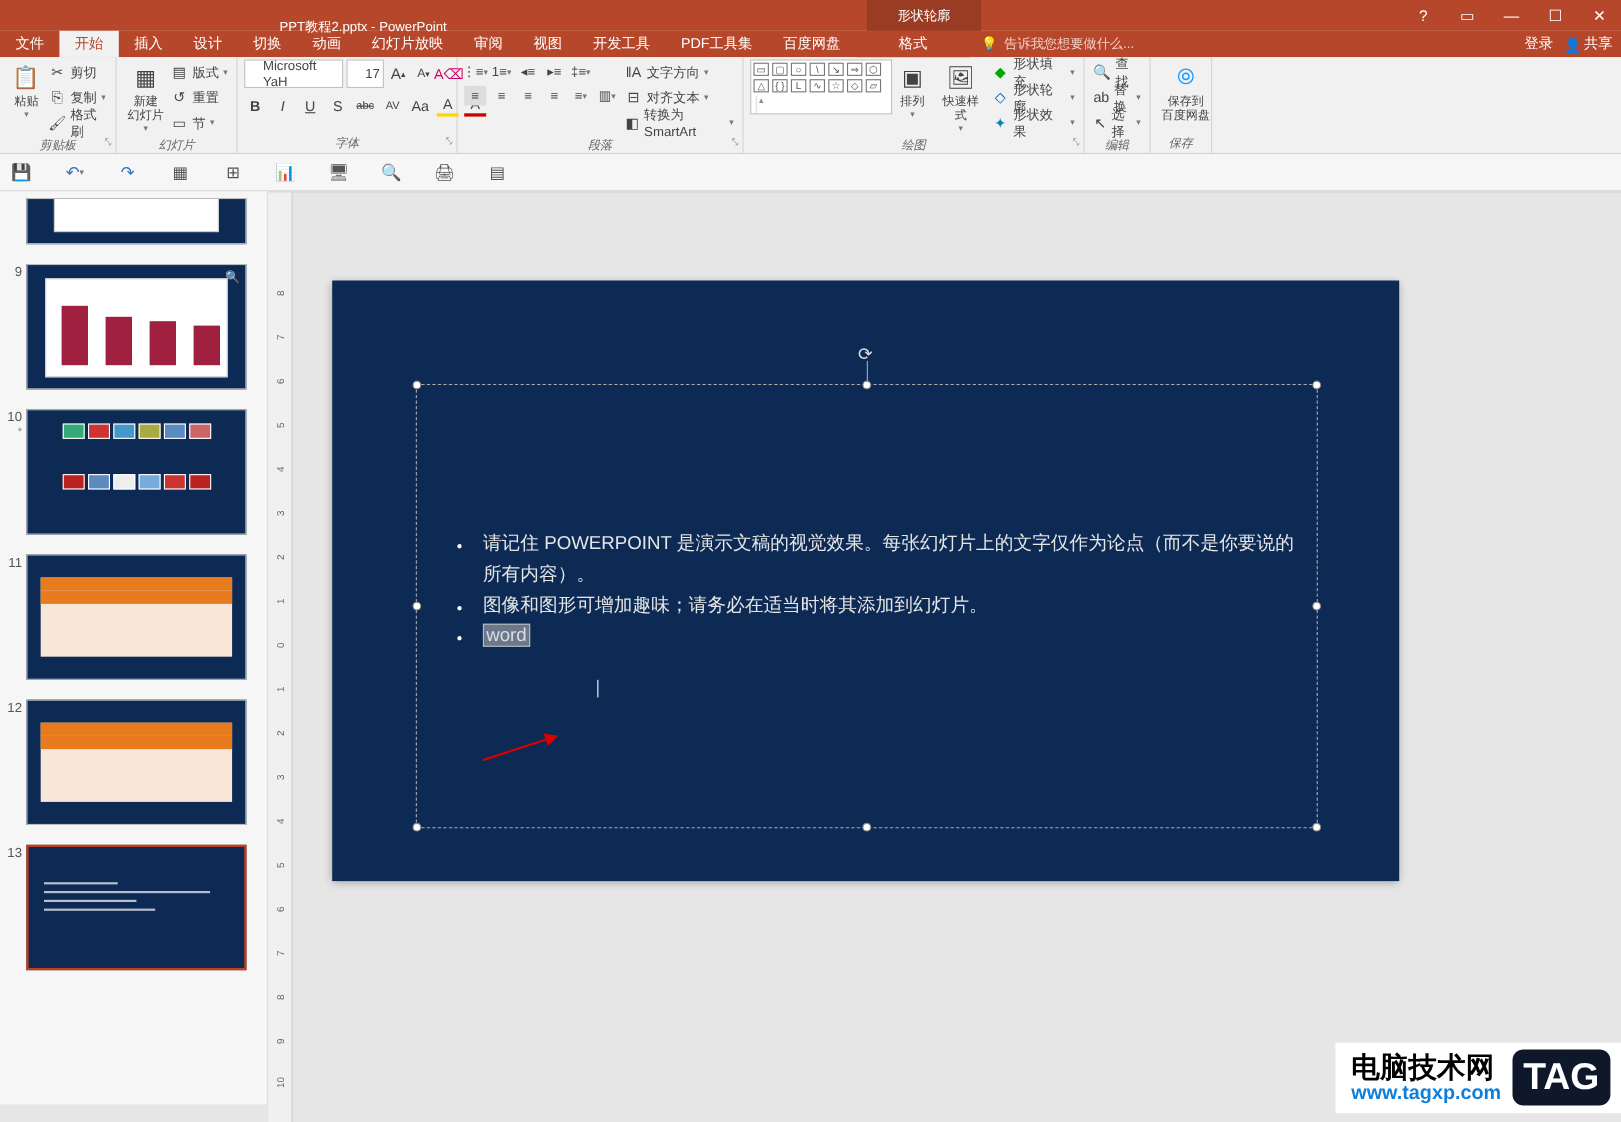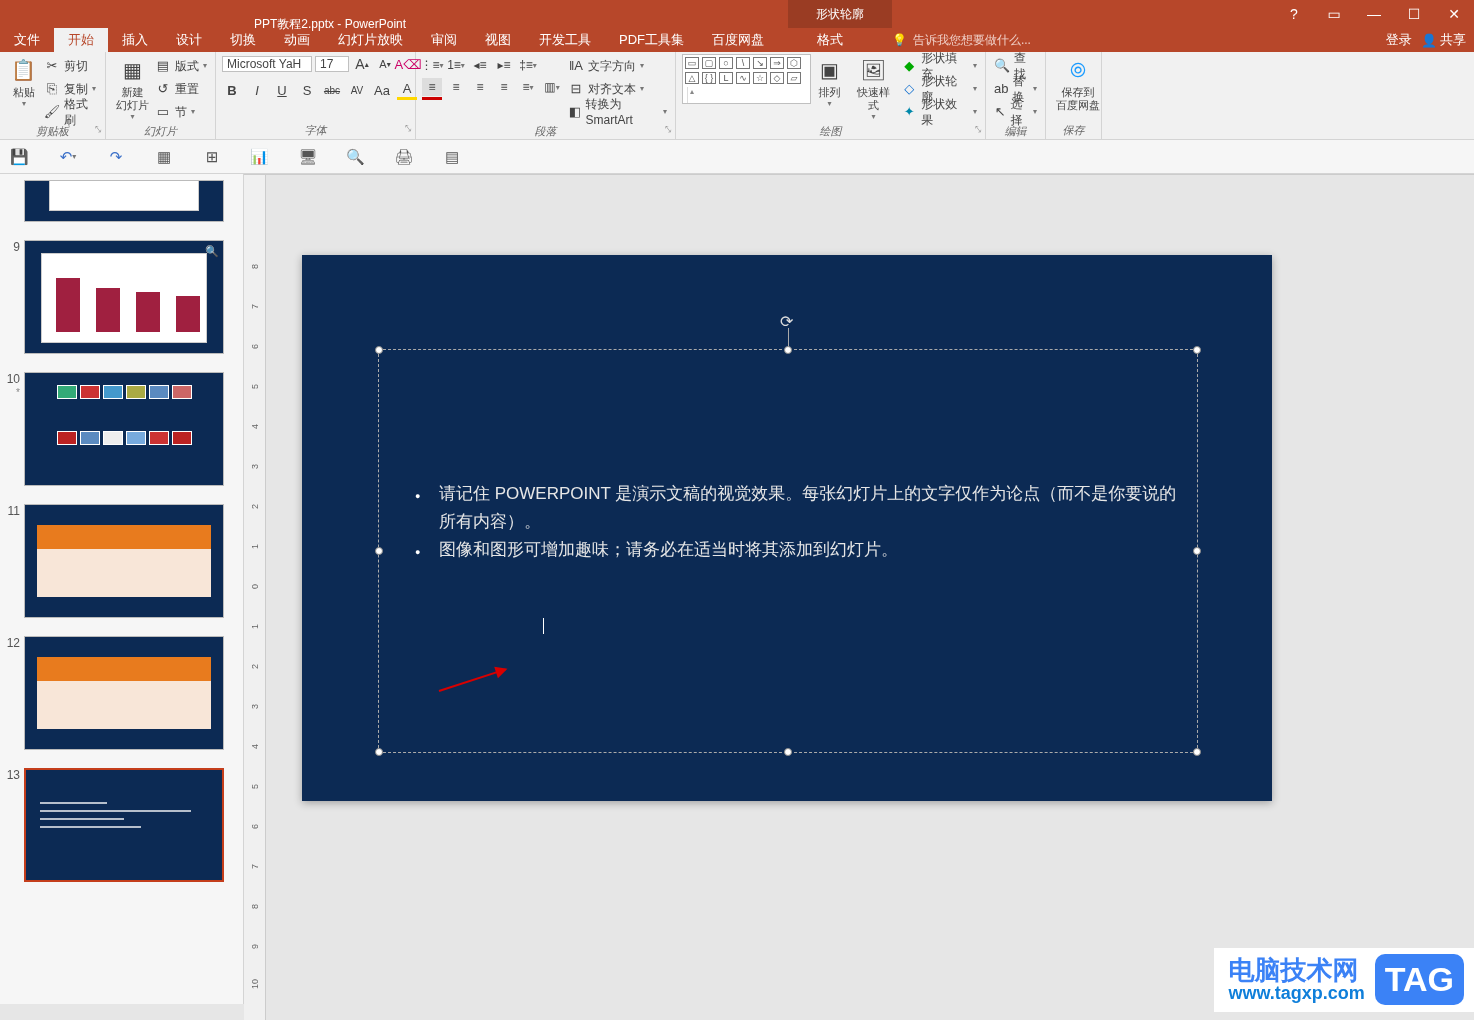--- a/index.html
+++ b/index.html
@@ -30,21 +30,21 @@
 .ribbon-group .group-top { flex: 1; display: flex; align-items: flex-start; }
 .ribbon-group .group-label { height: 16px; text-align: center; font-size: 11px; color: #666; position: relative; font-style: italic; }
 .ribbon-group .group-label .expand { position: absolute; right: -2px; top: 0; color: #888; font-size: 9px; }
 .big-btn { display: flex; flex-direction: column; align-items: center; justify-content: flex-start; padding: 2px 4px; cursor: pointer; }
 .big-btn .ico { width: 28px; height: 28px; display: flex; align-items: center; justify-content: center; font-size: 20px; }
 .big-btn .lbl { font-size: 11px; text-align: center; line-height: 13px; margin-top: 2px; }
 .small-stack { display: flex; flex-direction: column; gap: 3px; padding: 2px 2px; }
 .small-row { display: flex; align-items: center; gap: 4px; cursor: pointer; font-size: 12px; line-height: 16px; height: 20px; }
 .small-row .ico { width: 16px; height: 16px; display: flex; align-items: center; justify-content: center; font-size: 13px; }
 
-.font-box, .size-box { border: 1px solid #c0c0c0; background: #fff; height: 16px; font-size: 12px; display: flex; align-items: center; padding: 0 4px; }
+.font-box, .size-box { border: 1px solid #c0c0c0; background: #fff; height: 26px; font-size: 12px; display: flex; align-items: center; padding: 0 16px; }
 .font-box { width: 90px; } .size-box { width: 34px; }
 .font-row { display: flex; gap: 3px; align-items: center; }
 .font-fmt-row { display: flex; gap: 5px; margin-top: 6px; align-items: center; }
 .fmt-btn { width: 20px; height: 20px; display: flex; align-items: center; justify-content: center; font-size: 13px; cursor: pointer; }
 
 .para-grid { display: flex; flex-direction: column; gap: 4px; padding-top: 2px; }
 .para-row { display: flex; gap: 4px; }
 .para-btn { width: 20px; height: 18px; display: flex; align-items: center; justify-content: center; font-size: 12px; cursor: pointer; border: 1px solid transparent; }
 
 .shape-gallery { width: 130px; height: 50px; border: 1px solid #c0c0c0; background: #fff; display: flex; flex-wrap: wrap; padding: 2px; gap: 3px; overflow: hidden;}
@@ -93,23 +93,23 @@
 .bullet-list { padding: 130px 18px 0 36px; color: #e6e6e6; font-size: 17px; line-height: 28px; }
 .bullet-list li { list-style: none; position: relative; padding-left: 24px; margin-bottom: 0px; }
 .bullet-list li::before { content: "●"; position: absolute; left: 0; font-size: 9px; top: 2px; color:#fff;}
 .bullet-list .hl-word { background: rgba(200,200,200,0.5); border: 1px solid #bbb; padding: 0 2px; color:#ddd;}
 .cursor-caret { display:inline-block; width:1px; height:16px; background:#fff; vertical-align:middle; margin-left:34px;}
 .arrow { position: absolute; top: 340px; left: 60px; width: 70px; height: 2px; background: #d80000; transform: rotate(-18deg); transform-origin: left center;}
 .arrow::after{ content:""; position:absolute; right:-2px; top:-5px; border-left:12px solid #d80000; border-top:6px solid transparent; border-bottom:6px solid transparent;}
 
 
 .watermark { position:absolute; right:0; bottom:8px; display:flex; align-items:center; gap:6px; background:#fff; padding:4px 10px; }
-.watermark .txt-cn { color:#3b82f6; font-size:26px; font-weight:bold;}
+.watermark .txt-cn { color:#000000; font-size:26px; font-weight:bold;}
 .watermark .txt-url{ color:#0f7fda; font-size:18px; font-weight:bold;}
-.watermark .tag-box{ background:#3b82f6; color:#fff; font-size:34px; font-weight:bold; border-radius:10px; padding:6px 10px;}
+.watermark .tag-box{ background:#0f172a; color:#fff; font-size:34px; font-weight:bold; border-radius:10px; padding:6px 10px;}
 .watermark .col{display:flex;flex-direction:column; line-height:1.1; padding:4px 4px;}
 .tri{font-size:8px;color:#777;}
 </style>
 </head>
 <body>
 
 <div class="title-bar">
   <div class="spacer-left"></div>
   <div class="title">PPT教程2.pptx - PowerPoint</div>
   <div class="mid-gap"></div>
@@ -474,20 +474,21 @@
             <div class="handle" style="top:-4px;left:calc(50% - 4px);"></div>
             <div class="handle" style="top:-4px;right:-4px;"></div>
             <div class="handle" style="top:calc(50% - 4px);left:-4px;"></div>
             <div class="handle" style="top:calc(50% - 4px);right:-4px;"></div>
             <div class="handle" style="bottom:-4px;left:-4px;"></div>
             <div class="handle" style="bottom:-4px;left:calc(50% - 4px);"></div>
             <div class="handle" style="bottom:-4px;right:-4px;"></div>
             <ul class="bullet-list">
               <li>请记住 POWERPOINT 是演示文稿的视觉效果。每张幻灯片上的文字仅作为论点（而不是你要说的所有内容）。</li>
               <li>图像和图形可增加趣味；请务必在适当时将其添加到幻灯片。</li>
+              <li><span class="hl-word">word</span></li>
             </ul>
             <span class="cursor-caret" style="position:absolute; top:268px; left:130px;"></span>
             <div class="arrow"></div>
           </div>
         </div>
       </div>
     </div>
 
   </div>
 </div>

